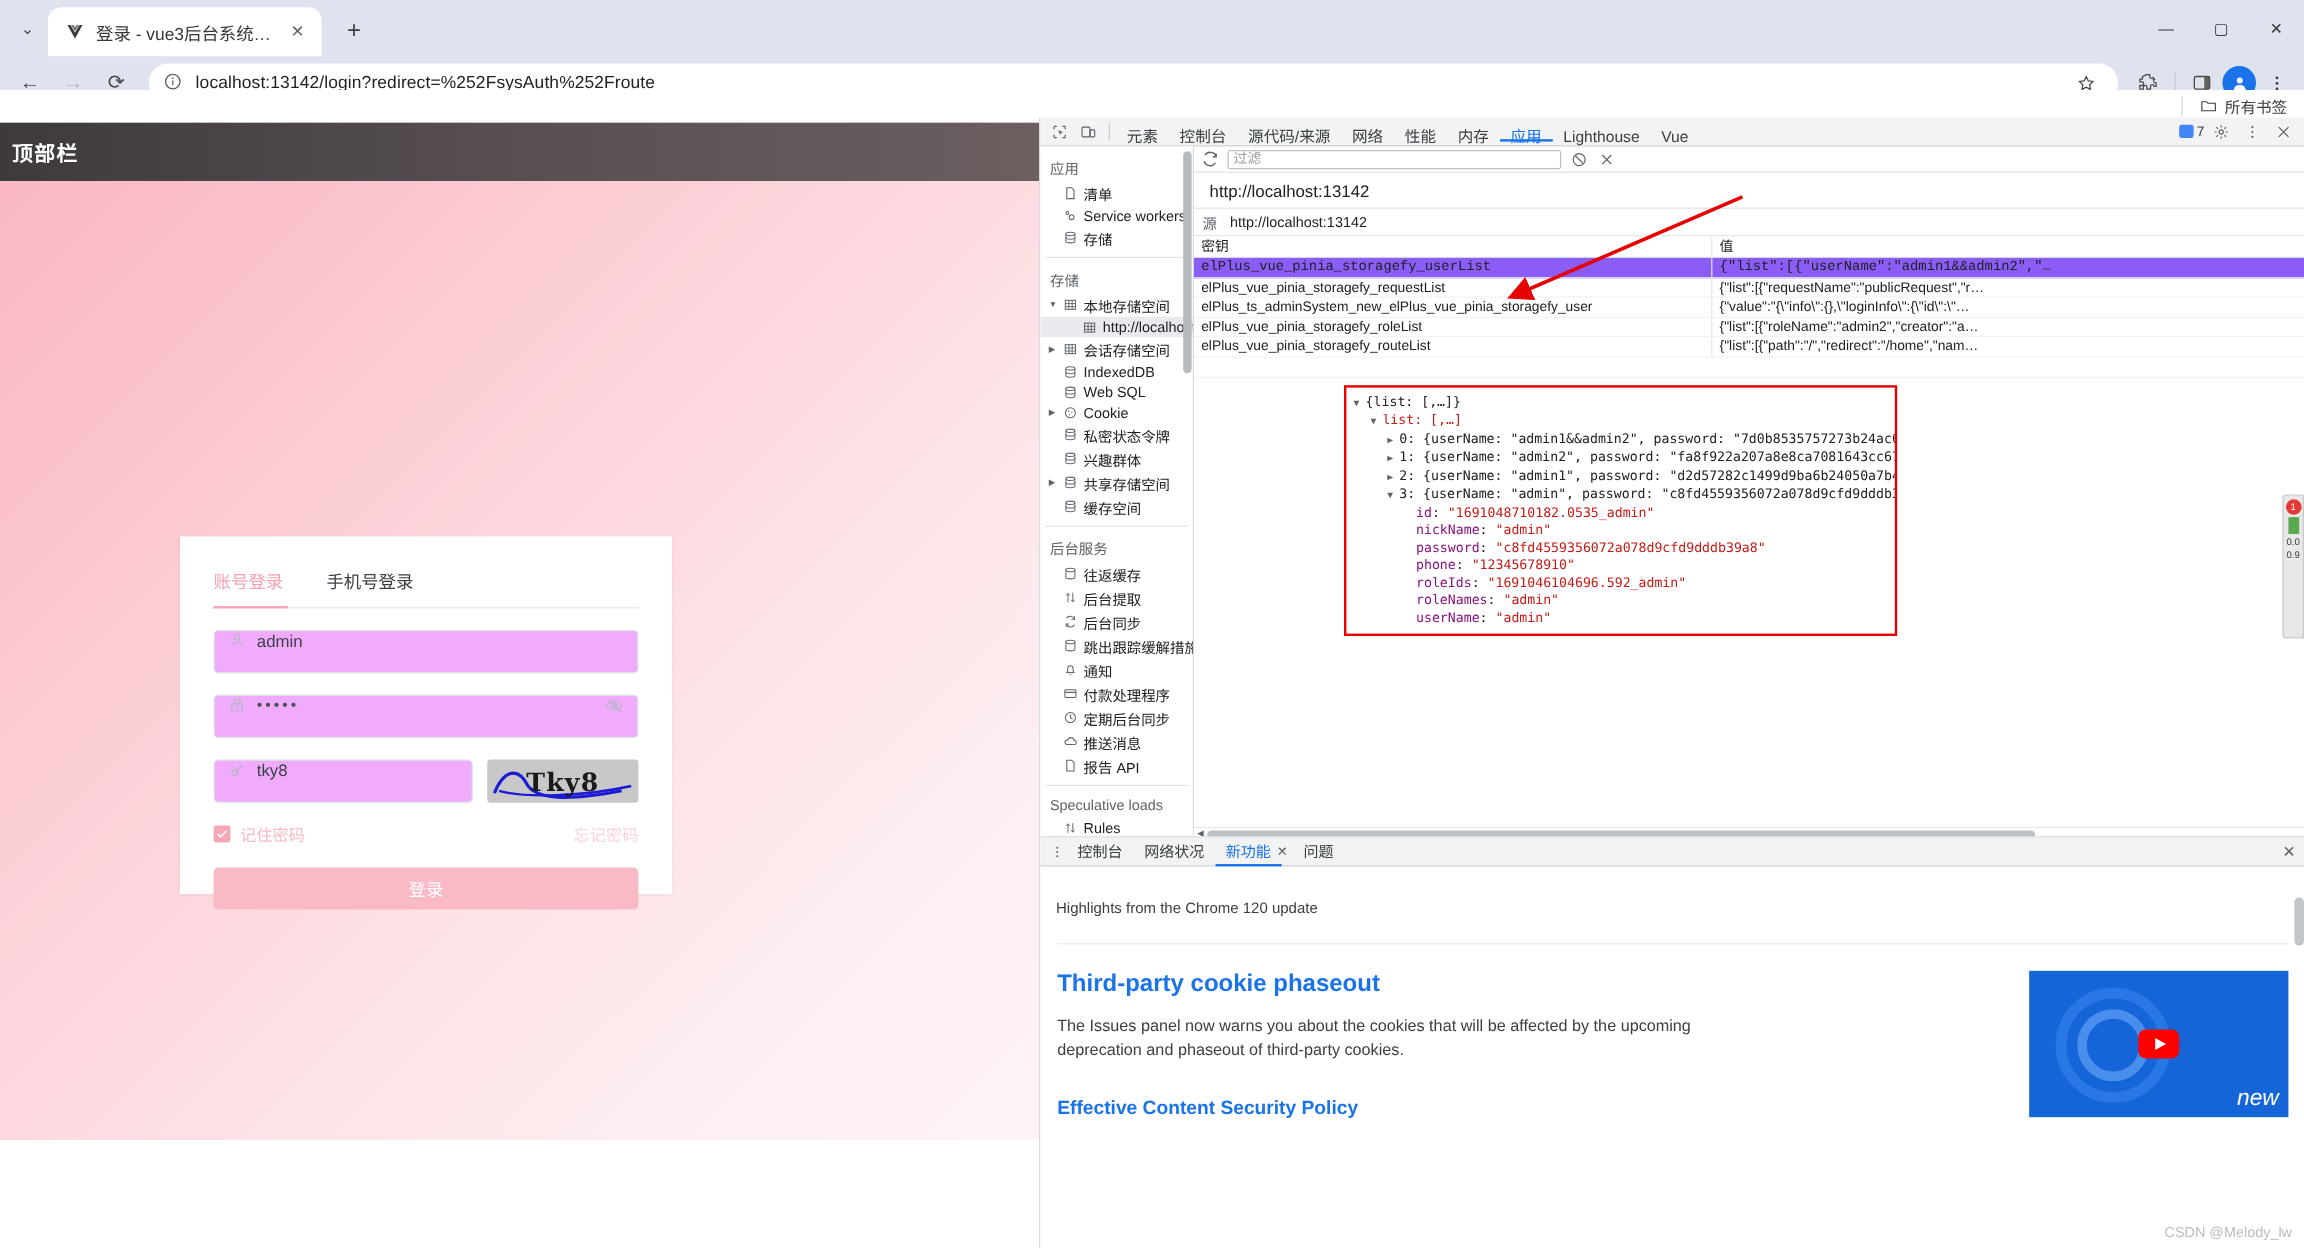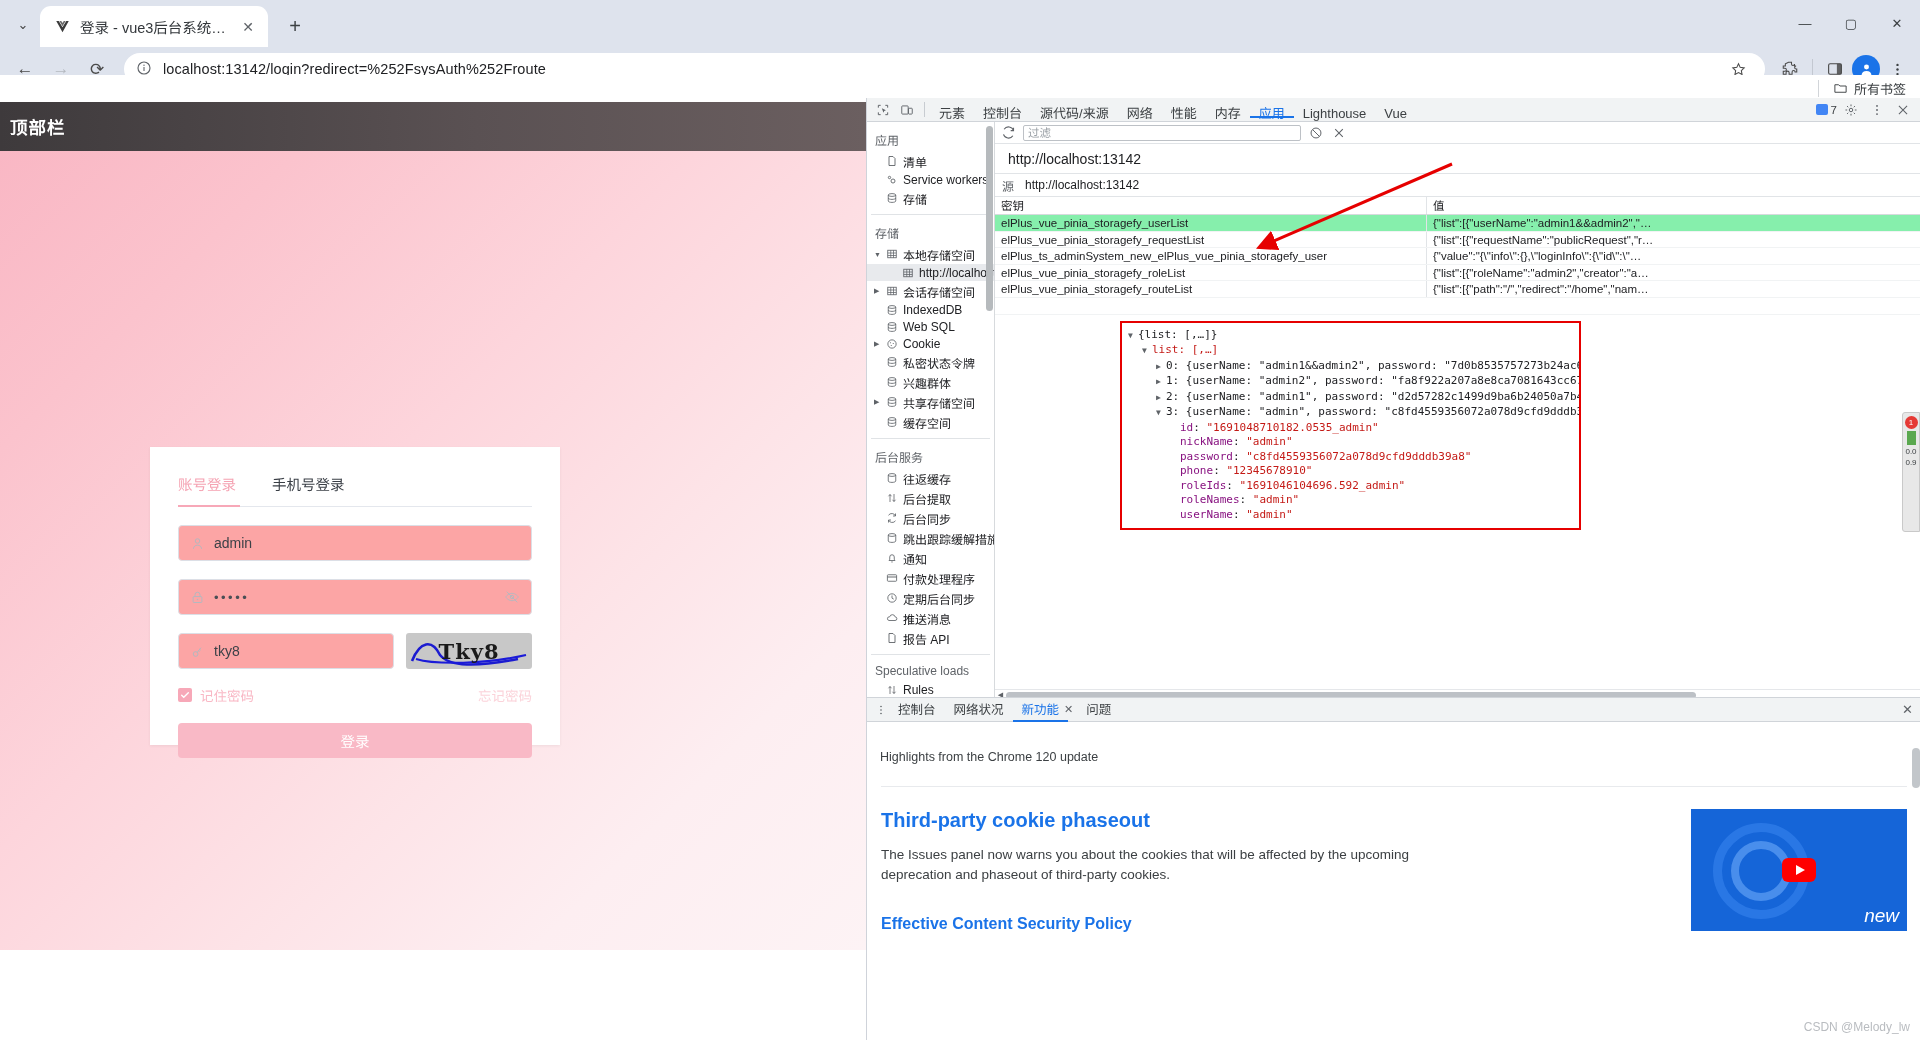--- a/index.html
+++ b/index.html
@@ -62,22 +62,22 @@
     position:absolute; left:150px; top:296px; width:410px; height:298px;
     background:#fff; box-shadow:0 1px 3px rgba(0,0,0,.06);
   }
   .login-inner { padding:26px 28px 0 28px; }
   .tabs-row { display:flex; gap:36px; border-bottom:1px solid #e4e7ed; position:relative; }
   .lt-tab { font-size:14.5px; color:#3a3f46; padding-bottom:12px; }
   .lt-tab.active { color:#f5a3b3; }
   .tab-underline { position:absolute; left:0; bottom:-1px; width:62px; height:2px; background:#f7a8b8; }
 
   .field {
-    height:36px; border:1px solid #dcdfe6; border-radius:4px; display:flex; align-items:center;
-    gap:9px; padding:0 11px; margin-top:18px; background:#fca5a5;
+    height:36px; border:1px solid #dcdfe6; border-radius:4px; display:flex; 
+    gap:9px; padding:0 11px; margin-top:18px; background:#f0abfc;
   }
   .field .fi { width:15px; height:15px; flex:0 0 15px; color:#b4b8bf; }
   .field .fv { font-size:14px; color:#3c4147; flex:1; }
   .field .fv.dots { letter-spacing:2.5px; font-size:13px; color:#4a4f55; }
   .field .eye { width:16px; height:16px; color:#b4b8bf; }
   .captcha-row { display:flex; gap:12px; align-items:center; }
   .captcha-row .field { flex:1; margin-top:18px; }
   .captcha-img {
     width:126px; height:36px; margin-top:18px; background:#c8c8c8; border-radius:3px;
     position:relative; overflow:hidden; flex:0 0 126px;
@@ -137,21 +137,21 @@
   .origin-row { height:23px; display:flex; align-items:center; gap:11px; padding-left:7px; font-size:12px;
      border-bottom:1px solid #e1e4e7; }
   .origin-row .lbl { color:#5f6368; }
   .origin-row .val { color:#202124; }
 
   .kv-table { flex:0 0 auto; }
   .kv-head { display:flex; height:18px; border-bottom:1px solid #d7dadd; background:#fff; font-size:11.5px; color:#202124; }
   .kv-head .c1 { width:432px; padding-left:6px; border-right:1px solid #e1e4e7; line-height:18px; }
   .kv-head .c2 { flex:1; padding-left:6px; line-height:18px; }
   .kv-row { display:flex; height:16.5px; font-size:11.5px; color:#202124; border-bottom:1px solid #f1f3f4; }
-  .kv-row.odd { background:#86efac; }
+  .kv-row.odd { background:#8b5cf6;font-family:Liberation Mono, monospace; }
   .kv-row .c1 { width:432px; padding-left:6px; border-right:1px solid #e1e4e7; line-height:16.5px;
      white-space:nowrap; overflow:hidden; }
   .kv-row .c2 { flex:1; padding-left:6px; line-height:16.5px; white-space:nowrap; overflow:hidden;
      text-overflow:ellipsis; }
   .kv-spacer { height:17px; border-bottom:1px solid #f1f3f4; }
 
   .preview-wrap { position:relative; margin:6px 10px 0 0; flex:1; }
   .preview-box {
     position:absolute; left:125px; top:0; width:461px; height:209px;
     border:2px solid #e60000; background:#fff; overflow:hidden;

